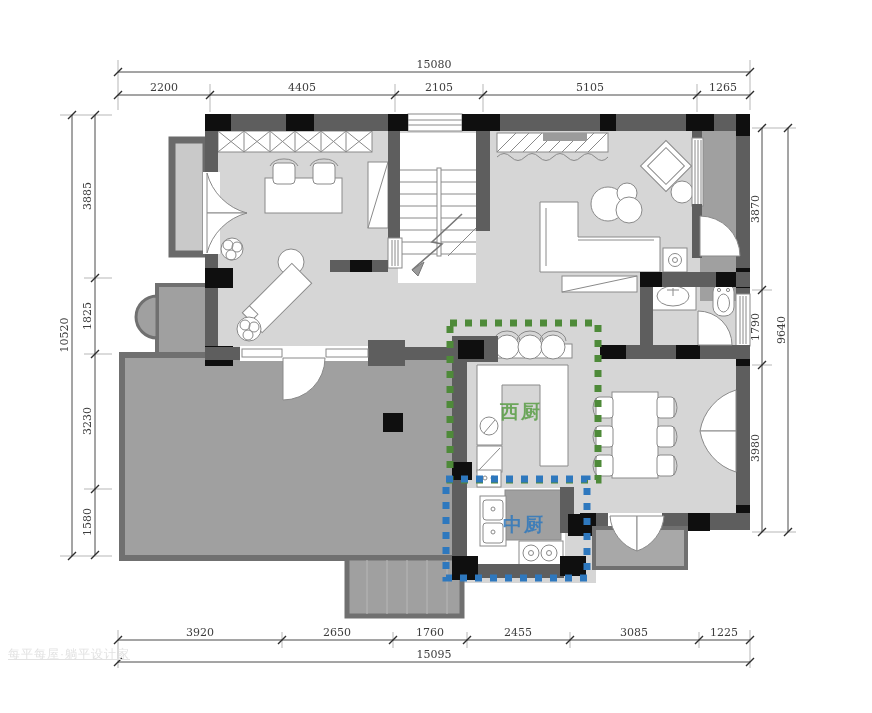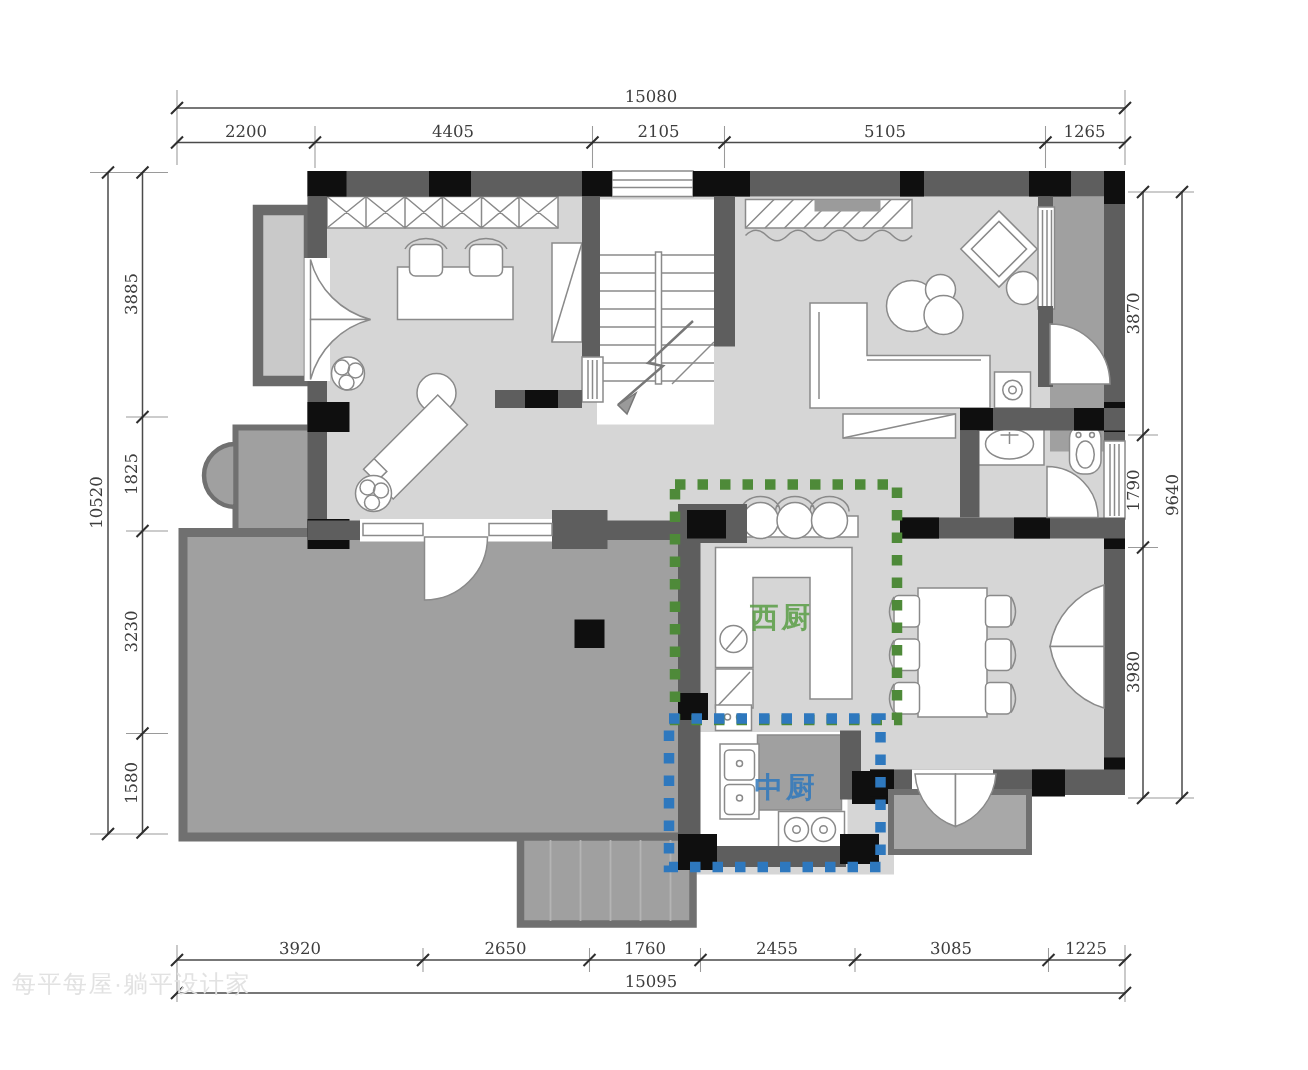--- a/index.html
+++ b/index.html
@@ -8,22 +8,22 @@
   svg{position:absolute;left:0;top:0;}
   .dimtext{font-family:"DejaVu Serif",serif;font-size:11px;fill:#3d3d3d;}
   .roomlabel{font-family:"DejaVu Sans",sans-serif;font-size:19px;letter-spacing:2px;font-weight:bold;opacity:.85;}
   .wall{fill:#5e5e5e;}
   .col{fill:#0f0f0f;}
   .furn{fill:#ffffff;stroke:#8a8a8a;stroke-width:1;}
   .thin{stroke:#8a8a8a;stroke-width:1;fill:none;}
   .dimline{stroke:#4a4a4a;stroke-width:1;fill:none;}
   .tick{stroke:#2e2e2e;stroke-width:1.4;fill:none;}
   .guide{stroke:#9a9a9a;stroke-width:.7;fill:none;}
-  #watermark{position:absolute;left:8px;top:646px;font-size:16px;color:#e2e2e2;
-             letter-spacing:1px;filter:blur(.4px);user-select:none;}
+  #watermark{position:absolute;left:8px;top:646px;font-size:12px;color:#e2e2e2;
+             letter-spacing:1px;filter:blur(.4px);user-select:none;text-decoration:underline;}
 </style>
 </head>
 <body>
 
 <div id="canvas">
 <svg width="872" height="713" viewBox="0 0 872 713">
 
   <g>
     <path d="M205,131 L736,131 L736,521 L596,521 L596,583 L452,583 L452,355 L205,355 Z" fill="#d6d6d6"></path>
     <rect x="398" y="133" width="78" height="150" fill="#ffffff"></rect>

